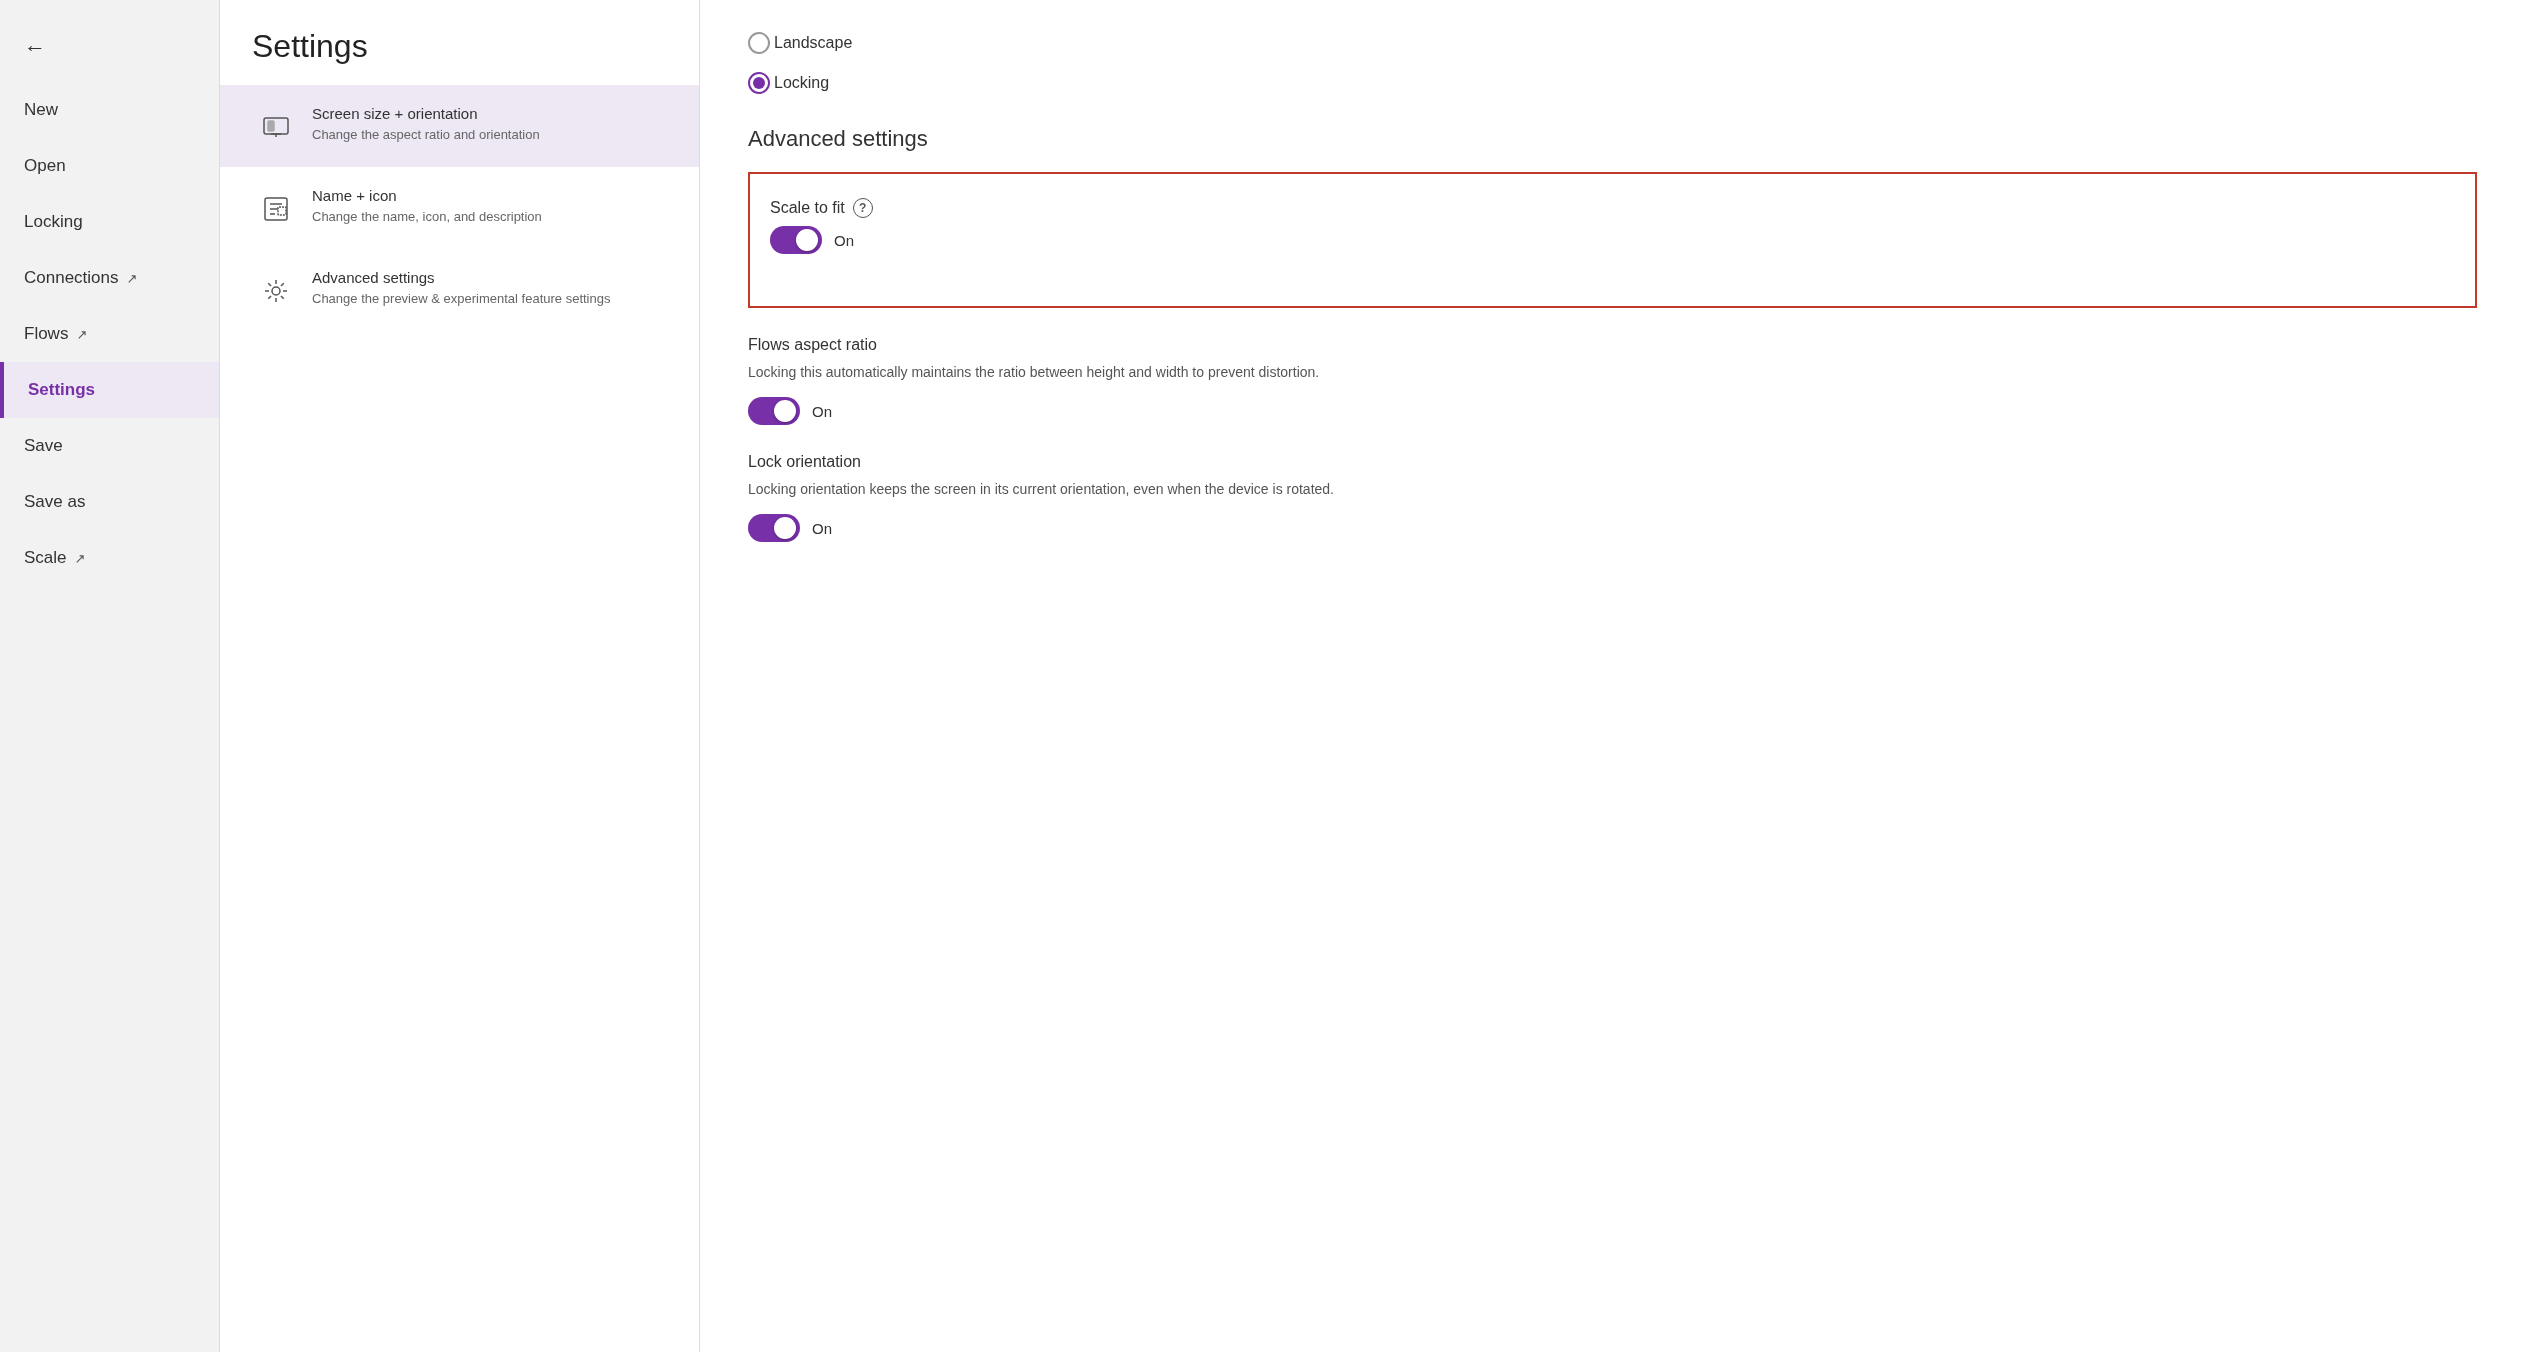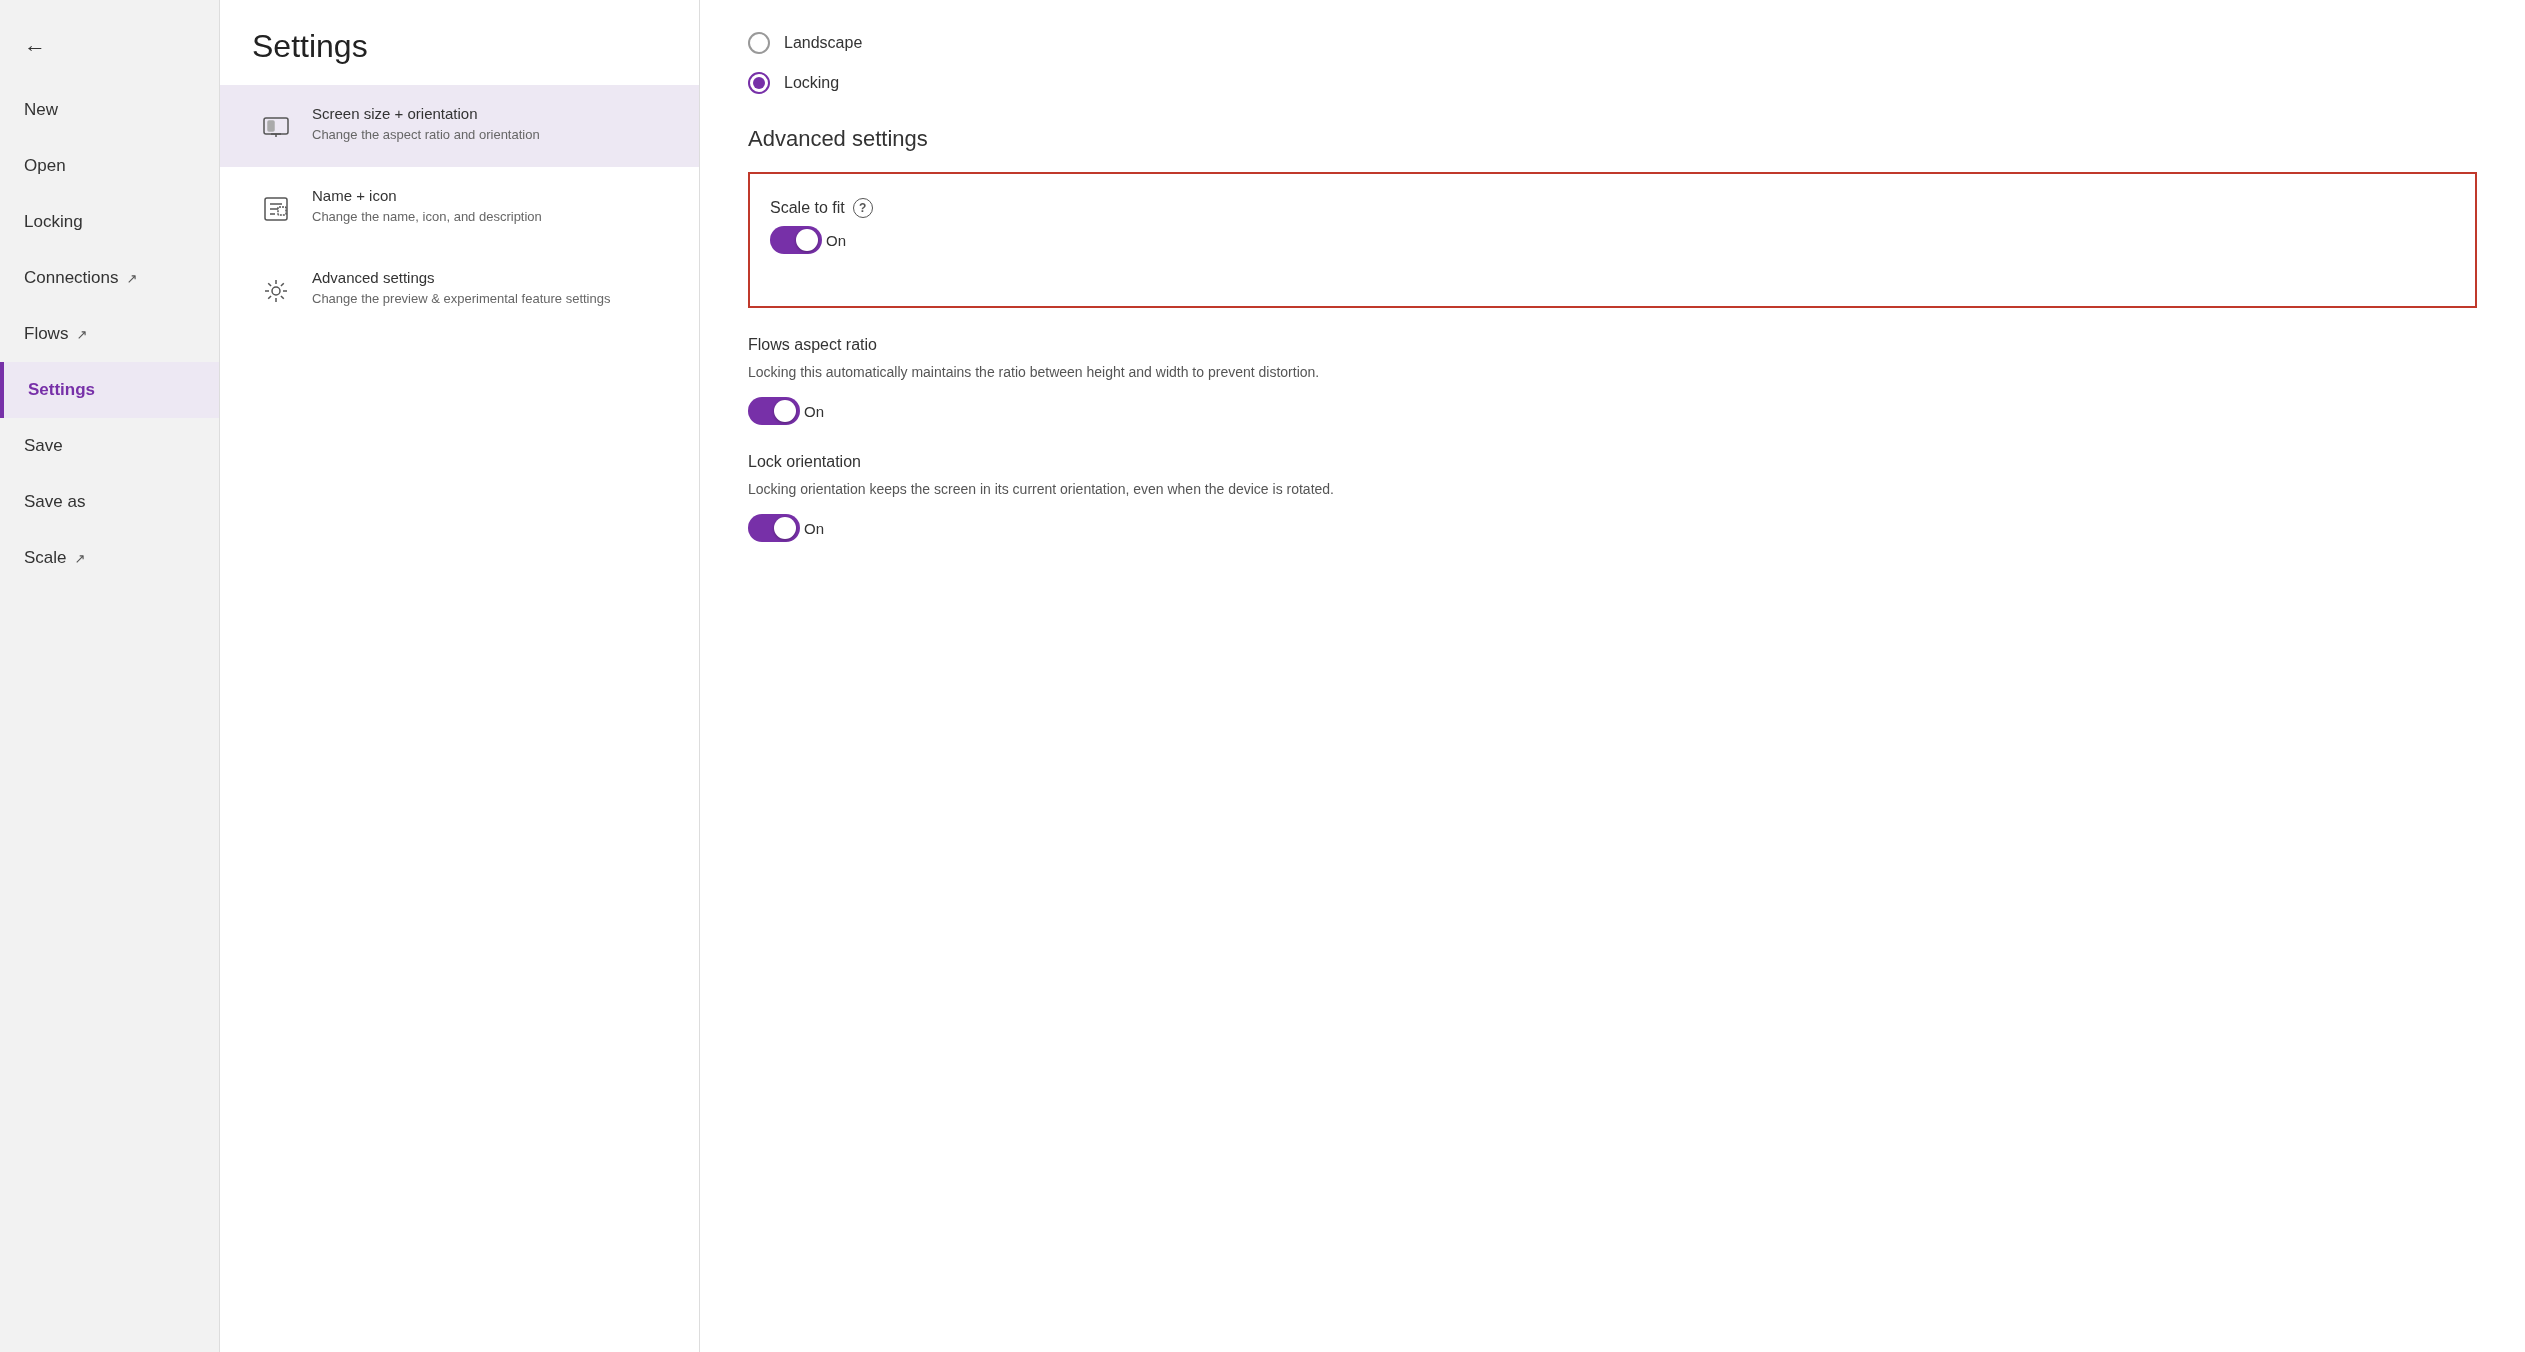--- a/index.html
+++ b/index.html
@@ -125,21 +125,21 @@
     
     .radio-group {
       display: flex;
       flex-direction: column;
       gap: 18px;
       margin-bottom: 32px;
     }
     .radio-item {
       display: flex;
       align-items: center;
-      gap: 14px;
+      gap: 4px;
       cursor: pointer;
       font-size: 16px;
       color: #333;
     }
     .radio-circle {
       width: 22px;
       height: 22px;
       border-radius: 50%;
       border: 2px solid #999;
       display: flex;
@@ -203,21 +203,21 @@
       font-size: 12px;
       color: #555;
       cursor: pointer;
       font-weight: 600;
     }
 
     
     .toggle-row {
       display: flex;
       align-items: center;
-      gap: 4px;
+      gap: 12px;
     }
     .toggle {
       position: relative;
       width: 52px;
       height: 28px;
       cursor: pointer;
     }
     .toggle-track {
       width: 52px;
       height: 28px;

